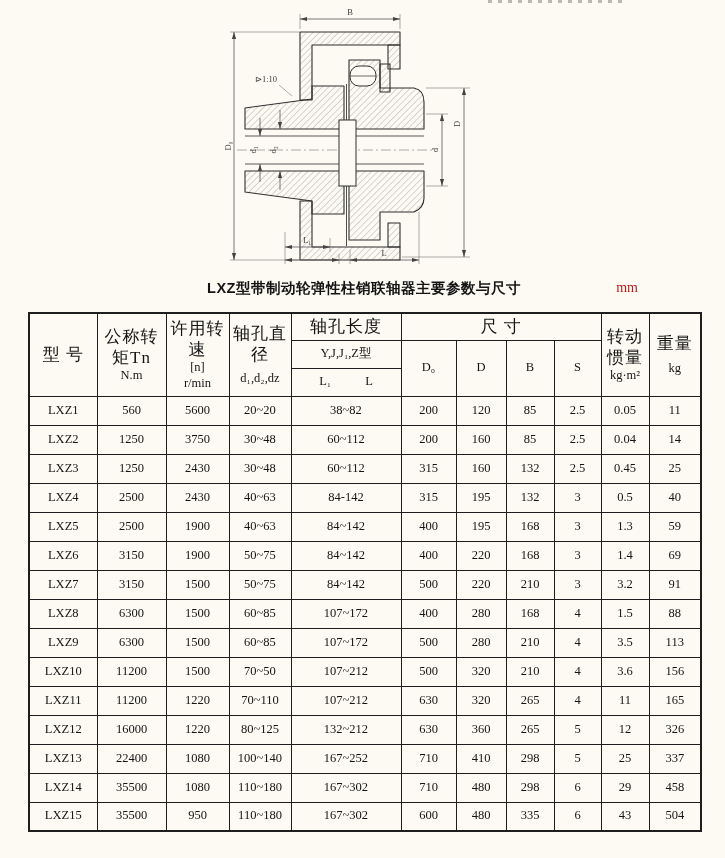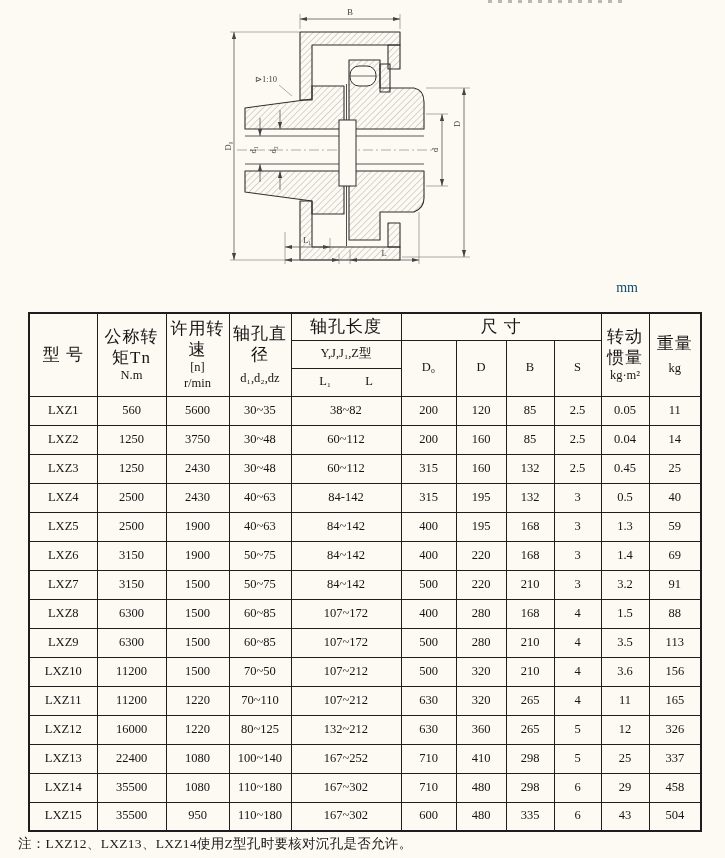--- a/index.html
+++ b/index.html
@@ -28,21 +28,21 @@
   .title-row{
     position:absolute;left:28px;top:279px;width:672px;height:22px;
     text-align:center;
   }
   .title-row .title{
     font-family:"Liberation Sans","DejaVu Sans",sans-serif;
     font-weight:700;font-size:14.5px;letter-spacing:.5px;color:#141414;
   }
   .title-row .unit{
     position:absolute;right:62px;top:1px;
-    font-size:14px;color:#0c4a6e;
+    font-size:14px;color:#b91c1c;
   }
 
   
   table.params{
     position:absolute;left:28px;top:312px;width:672px;
     border-collapse:collapse;table-layout:fixed;
     font-size:12.5px;color:#141414;
   }
   table.params th,table.params td{
     border:1px solid #1e1e1e;
@@ -146,20 +146,21 @@
     <text x="34" y="148" text-anchor="middle" transform="rotate(-90 34 148)">d₁</text>
     <text x="54" y="148" text-anchor="middle" transform="rotate(-90 54 148)">d₂</text>
     <text x="216" y="148" text-anchor="middle" transform="rotate(-90 216 148)">d</text>
     <text x="238" y="122" text-anchor="middle" transform="rotate(-90 238 122)">D</text>
     <text x="85" y="241" text-anchor="middle">L₁</text>
     <text x="162" y="254" text-anchor="middle">L</text>
     <text x="44" y="80" text-anchor="middle">⊳1:10</text>
   </svg>
 
   <div class="title-row">
+    <span class="title">LXZ型带制动轮弹性柱销联轴器主要参数与尺寸</span>
     <span class="unit">mm</span>
   </div>
 
   <table class="params">
     <colgroup>
       <col style="width:68px">
         <col style="width:69px">
         <col style="width:63px">
         <col style="width:62px">
       <col style="width:110px">
@@ -230,21 +231,21 @@
             <span>L</span>
           </div>
         </th>
       </tr>
     </thead>
     <tbody>
         <tr>
           <td>LXZ1</td>
           <td>560</td>
           <td>5600</td>
-          <td>30~35</td>
+          <td>20~20</td>
           <td>38~82</td>
           <td>200</td>
           <td>120</td>
           <td>85</td>
           <td>2.5</td>
           <td>0.05</td>
           <td>11</td>
         </tr>
         <tr>
           <td>LXZ2</td>
@@ -424,15 +425,14 @@
           <td>600</td>
           <td>480</td>
           <td>335</td>
           <td>6</td>
           <td>43</td>
           <td>504</td>
         </tr>
       </tbody>
   </table>
 
-  <div class="footnote">注：LXZ12、LXZ13、LXZ14使用Z型孔时要核对沉孔是否允许。</div>
 
 </div>
 
 </body></html>

